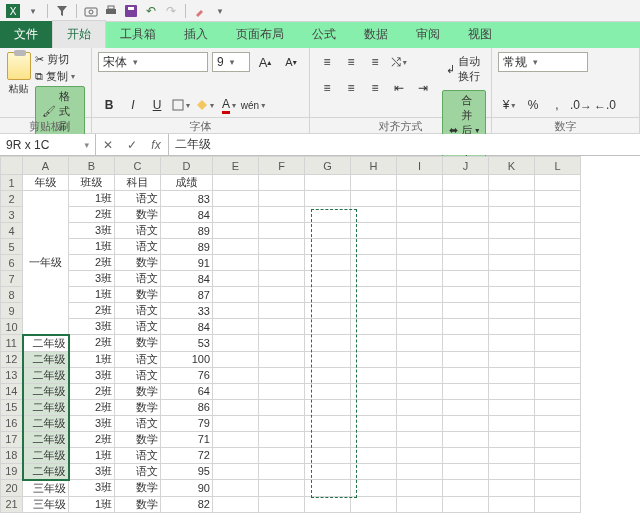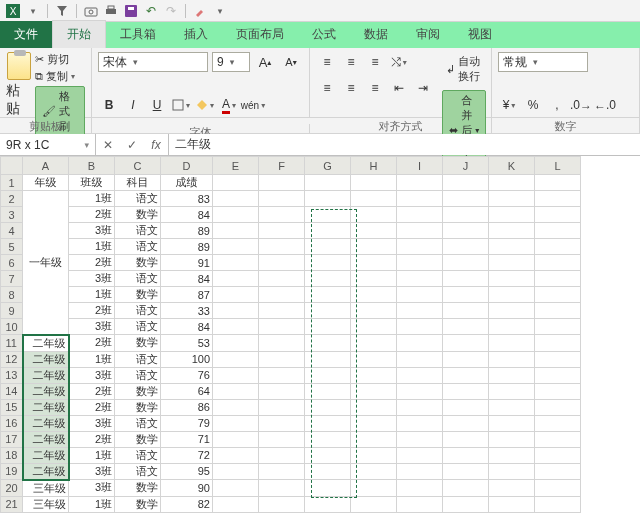--- a/index.html
+++ b/index.html
@@ -141,21 +141,21 @@
   <div class="tab">审阅</div>
   <div class="tab">视图</div>
 </div>
 
 <div class="ribbon">
 
   <div class="group" style="width:92px;">
     <div class="clip">
       <div class="paste-big">
         <div class="ic"></div>
-        <span style="font-size:14px;margin-top:2px;">粘贴</span>
+        <span style="font-size:10px;margin-top:2px;">粘贴</span>
       </div>
       <div class="clip-small">
         <div class="row">
             <span>✂</span>
             <span>剪切</span>
           </div>
         <div class="row">
             <span>⧉</span>
             <span>复制</span>
             <span style="font-size:8px;color:#666;">▾</span>
@@ -245,21 +245,21 @@
       <div class="btn">%</div>
       <div class="btn">,</div>
       <div class="btn">.0→</div>
       <div class="btn">←.0</div>
     </div>
   </div>
 </div>
 
 <div class="group-label-row">
   <div class="group-label" style="width:92px;">剪贴板</div>
-  <div class="group-label" style="width:218px;margin-top:6px;">字体</div>
+  <div class="group-label" style="width:218px;">字体</div>
   <div class="group-label" style="width:182px;">对齐方式</div>
   <div class="group-label" style="flex:1;">数字</div>
 </div>
 
 <div class="fbar">
   <div class="namebox">
       <span>9R x 1C</span>
       <span class="dd">▾</span>
     </div>
   <div class="fx-btns">

